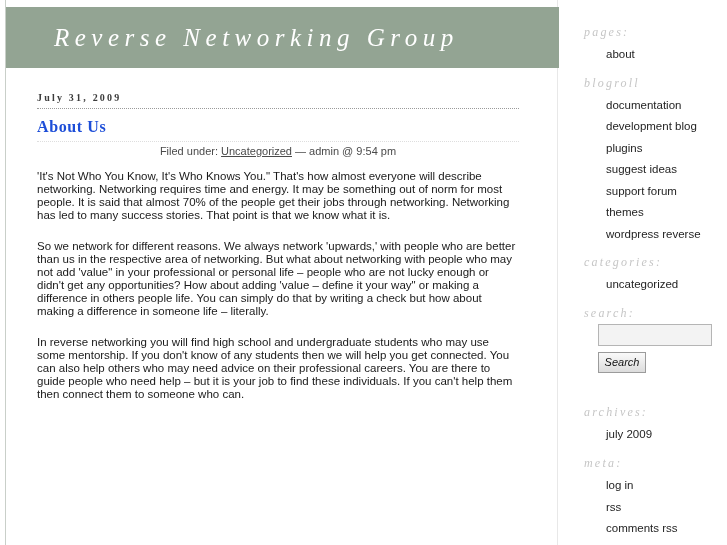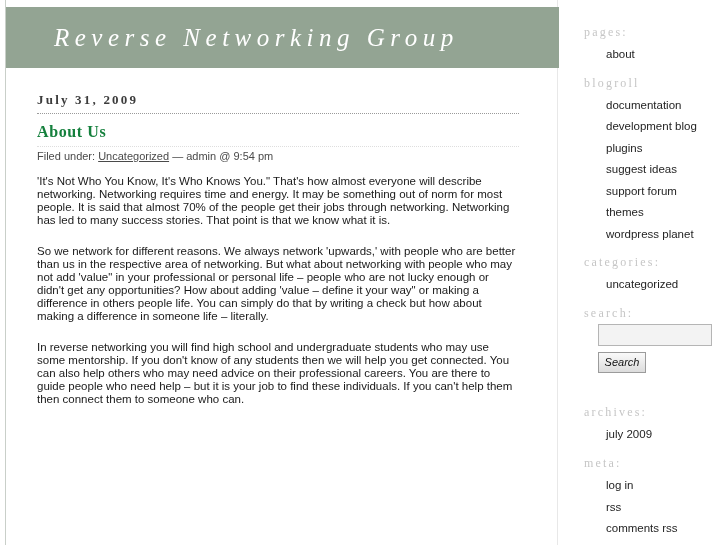--- a/index.html
+++ b/index.html
@@ -55,45 +55,46 @@
 
   #post-area {
     position: absolute;
     left: 31px;
     top: 92px;
     width: 482px;
   }
 
   .post-date {
     font-family: "Liberation Serif", serif;
-    font-size: 13px;
+    font-size: 10px;
     font-weight: bold;
     letter-spacing: 2.2px;
     color: #3c3c3c;
     padding-bottom: 5px;
     border-bottom: 1px dotted #9a9a9a;
     margin: 0 0 0 0;
   }
 
   .post-title {
     font-family: "Liberation Serif", serif;
     font-size: 16px;
     font-weight: bold;
     letter-spacing: 0.6px;
-    color: #15803d;
+    color: #1d4ed8;
     margin: 9px 0 0 0;
     padding-bottom: 3px;
   }
 
   .post-meta {
     font-size: 11px;
     color: #4a4a4a;
     margin: 2px 0 0 0;
     padding-top: 3px;
     border-top: 1px dotted #dedede;
+    text-align: center;
   }
   .post-meta a {
     color: #4a4a4a;
     text-decoration: underline;
   }
 
   .post-body { margin-top: 13px; }
   .post-body p {
     font-size: 11.5px;
     line-height: 13px;
@@ -105,20 +106,21 @@
   
   #sidebar {
     position: absolute;
     left: 578px;
     top: 25px;
     width: 145px;
   }
   .side-head {
     font-family: "Liberation Serif", serif;
     font-size: 12px;
+    font-style: italic;
     letter-spacing: 2.2px;
     color: #c6c6c6;
     margin: 0 0 3px 6px;
     font-weight: normal;
   }
   .side-list {
     list-style: none;
     margin: 0 0 14px 0;
     padding: 0 0 0 20px;
   }
@@ -209,21 +211,21 @@
       <li>
           <a href="#">suggest ideas</a>
         </li>
       <li>
           <a href="#">support forum</a>
         </li>
       <li>
           <a href="#">themes</a>
         </li>
       <li>
-          <a href="#">wordpress planet</a>
+          <a href="#">wordpress reverse</a>
         </li>
     </ul>
 
     <div class="side-head">categories:</div>
     <ul class="side-list">
       <li>
           <a href="#">uncategorized</a>
         </li>
     </ul>
 

